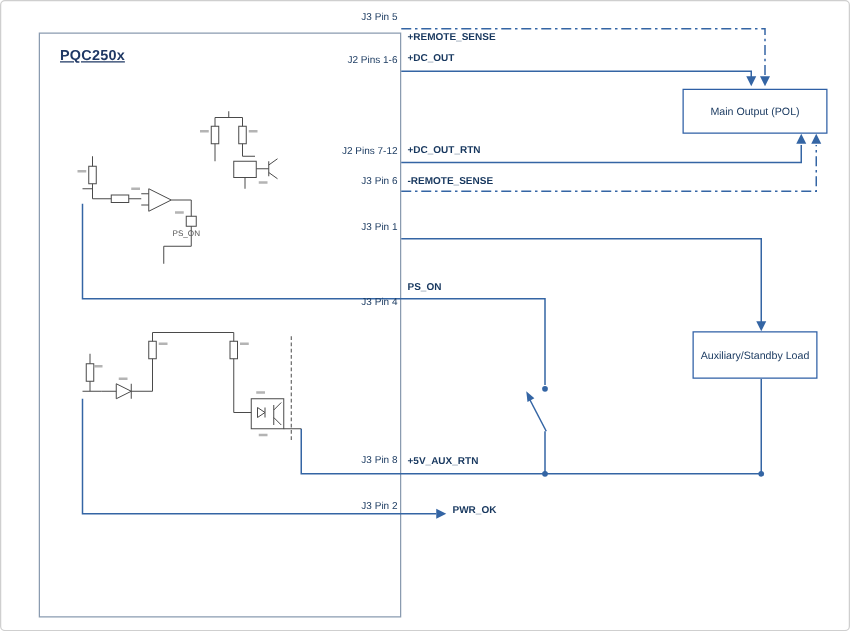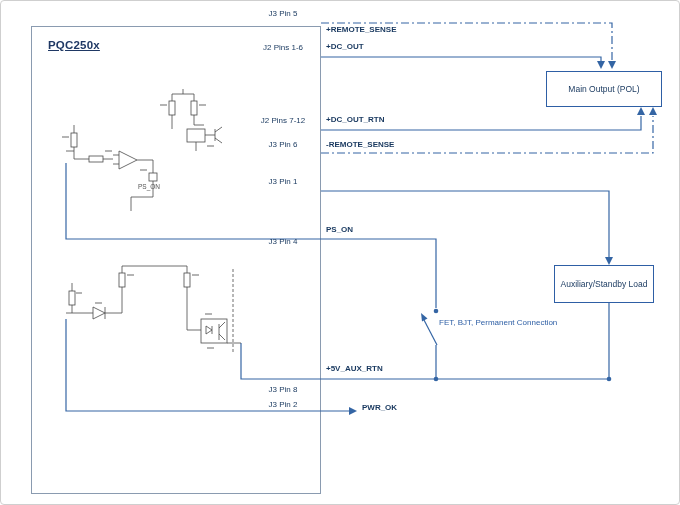--- a/index.html
+++ b/index.html
@@ -10,21 +10,21 @@
   }
   .module-box{
     position:absolute;left:30px;top:25px;width:290px;height:468px;
     border:1px solid #8a9bb0;box-sizing:border-box;
   }
   .module-title{
     position:absolute;left:47px;top:38px;font-size:11.5px;font-weight:bold;
     color:#1f3864;letter-spacing:.2px;text-decoration:underline;
   }
   .lbl{position:absolute;font-size:8px;color:#17375e;white-space:nowrap;line-height:10px;}
-  .pin{width:70px;text-align:center;}
+  .pin{width:70px;text-align:right;}
   .sig{font-weight:bold;}
   .loadbox{
     position:absolute;border:1px solid #2e5fa5;color:#17375e;font-size:8.5px;
     text-align:center;display:flex;align-items:center;justify-content:center;
     line-height:1.25;box-sizing:border-box;background:#fff;padding:2px;
   }
   .note{position:absolute;font-size:8px;color:#2e5fa5;line-height:12px;}
   svg.wires{position:absolute;left:0;top:0;}
 </style>
 </head>
@@ -139,35 +139,34 @@
       </g>
     </g>
   </svg>
 
   <div class="lbl pin" style="left:247px;top:8px">J3 Pin 5</div>
   <div class="lbl pin" style="left:247px;top:42px">J2 Pins 1-6</div>
   <div class="lbl pin" style="left:247px;top:115px">J2 Pins 7-12</div>
   <div class="lbl pin" style="left:247px;top:139px">J3 Pin 6</div>
   <div class="lbl pin" style="left:247px;top:176px">J3 Pin 1</div>
   <div class="lbl pin" style="left:247px;top:236px">J3 Pin 4</div>
-  <div class="lbl pin" style="left:247px;top:384px">J3 Pin 8</div>
+  <div class="lbl pin" style="left:247px;top:362px">J3 Pin 8</div>
   <div class="lbl pin" style="left:247px;top:399px">J3 Pin 2</div>
 
   <div class="lbl sig" style="left:325px;top:24px">+REMOTE_SENSE</div>
   <div class="lbl sig" style="left:325px;top:41px">+DC_OUT</div>
   <div class="lbl sig" style="left:325px;top:114px">+DC_OUT_RTN</div>
   <div class="lbl sig" style="left:325px;top:139px">-REMOTE_SENSE</div>
   <div class="lbl sig" style="left:325px;top:224px">PS_ON</div>
   <div class="lbl sig" style="left:325px;top:363px">+5V_AUX_RTN</div>
   <div class="lbl sig" style="left:361px;top:402px">PWR_OK</div>
 
   <div class="loadbox" style="left:545px;top:70px;width:116px;height:36px">
     <span>Main Output (POL)</span>
   </div>
   <div class="loadbox" style="left:553px;top:264px;width:100px;height:38px">
     <span>Auxiliary/Standby Load</span>
   </div>
 
   <div class="note" style="left:438px;top:316px">
-    <div>FET, BJT, Permanent Connection</div>
   </div>
 
 </div>
 
 </body></html>

